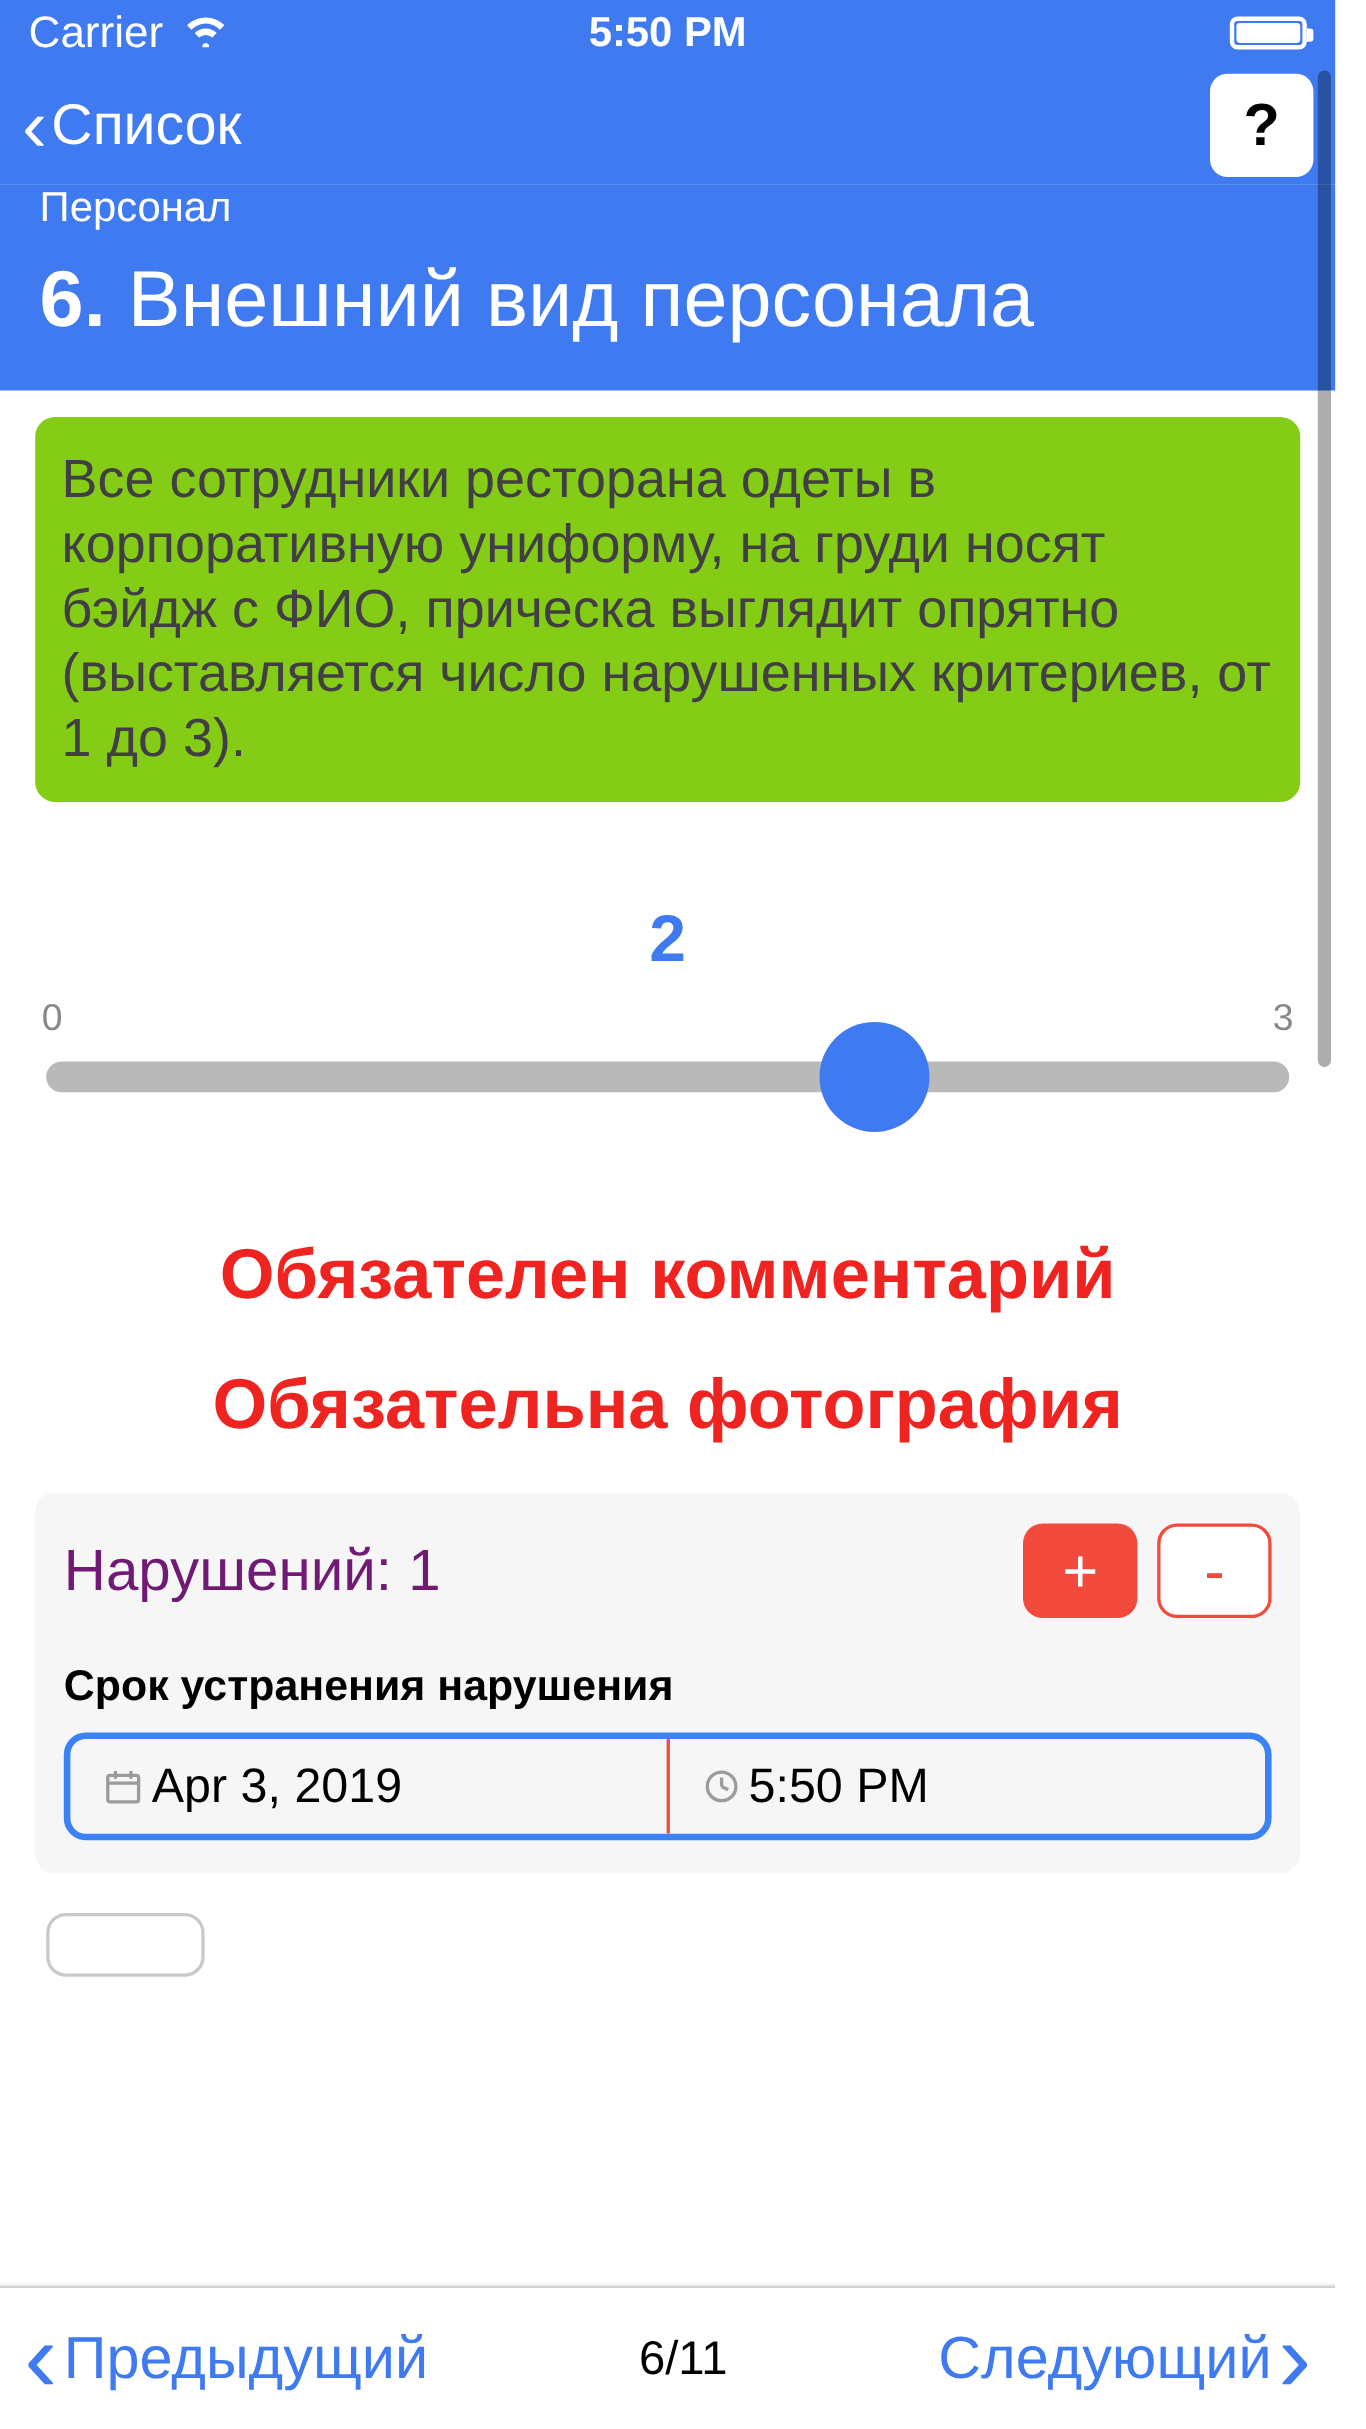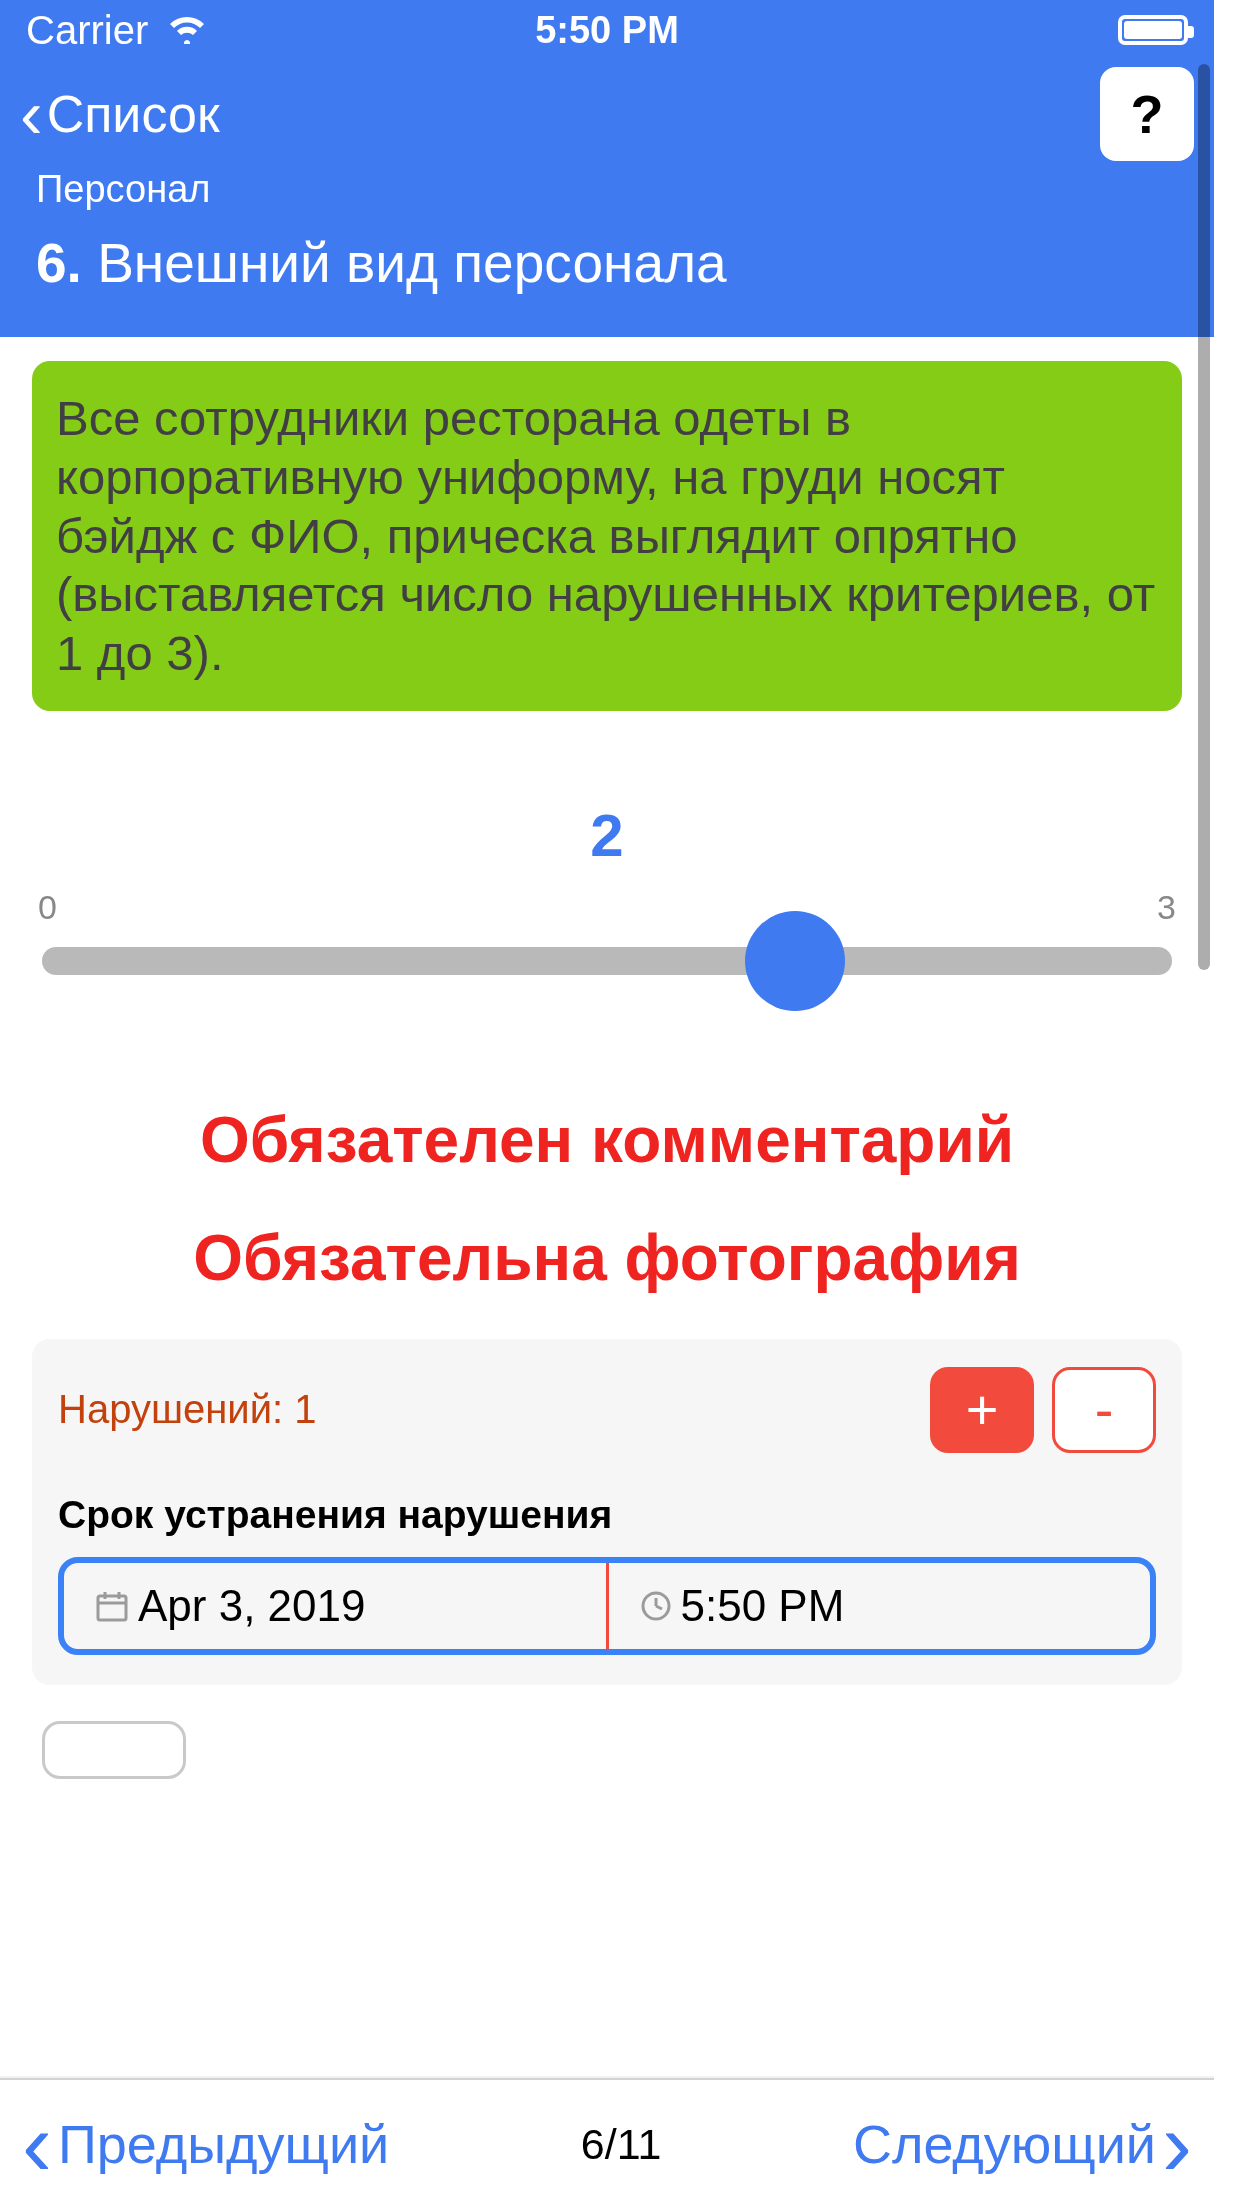--- a/index.html
+++ b/index.html
@@ -18,42 +18,42 @@
 
     
     .nav { height:108px; background:#3f7af0; display:flex; align-items:center; justify-content:space-between; padding:0 20px; }
     .back-btn { display:flex; align-items:center; color:#fff; font-size:52px; gap:4px; }
     .chevron-left { font-size:68px; line-height:1; font-weight:300; }
     .help-btn { width:94px; height:94px; background:#fff; border-radius:16px; display:flex; align-items:center; justify-content:center; font-size:54px; font-weight:700; color:#000; }
 
     
     .title-block { background:#3f7af0; color:#fff; padding:0 36px 42px 36px; }
     .category { font-size:38px; font-weight:400; }
-    .question-title { font-size:55px; font-weight:400; margin-top:20px; }
+    .question-title { font-size:72px; font-weight:400; margin-top:20px; }
     .question-num { font-weight:700; }
 
     
     .scroll-thumb { position:absolute; right:4px; top:64px; width:12px; height:906px; background:rgba(0,0,0,0.32); border-radius:6px; }
 
     
     .content { padding:24px 32px 0 32px; }
     .desc-box { background:#84cc16; border-radius:18px; padding:28px 24px; color:#413f44; font-size:49px; line-height:1.2; }
 
     .slider-wrap { margin-top:90px; padding:0 4px; }
     .slider-value { text-align:center; font-size:60px; font-weight:700; color:#3f7af0; margin-bottom:18px; }
     .slider-labels { display:flex; justify-content:space-between; color:#888; font-size:34px; padding:0 2px; margin-bottom:20px; }
     .slider-track { position:relative; height:28px; background:#b9b9b9; border-radius:14px; margin:0 6px 18px 6px; }
     .slider-thumb { position:absolute; top:50%; left:66.6%; width:100px; height:100px; background:#3f7af0; border-radius:50%; transform:translate(-50%,-50%); }
 
     .warnings { text-align:center; margin-top:128px; }
     .warn { color:#ef2420; font-size:64px; font-weight:700; margin-bottom:44px; }
 
     .violations-card { background:#f6f6f6; border-radius:18px; padding:28px 26px 30px 26px; margin-top:26px; }
     .vc-row { display:flex; align-items:center; justify-content:space-between; }
-    .vc-label { color:#c2410c; font-size:40px;text-align:center; }
+    .vc-label { color:#701a75; font-size:53px;text-align:center; }
     .vc-buttons { display:flex; gap:18px; }
     .btn-sq { width:104px; height:86px; border-radius:18px; display:flex; align-items:center; justify-content:center; font-size:56px; }
     .btn-plus { background:#f24a3c; color:#fff; }
     .btn-minus { background:#fff; border:3px solid #f24a3c; color:#f24a3c; }
 
     .deadline-label { font-size:39px; font-weight:700; color:#000; margin-top:40px; margin-bottom:20px; }
     .dt-row { display:flex; border:6px solid #3b82f6; border-radius:20px; overflow:hidden; height:98px; }
     .dt-cell { flex:1; display:flex; align-items:center; padding:0 30px; gap:8px; font-size:44px; color:#000; }
     .dt-sep { width:3px; background:#f24a3c; }
     .small-icon { color:#9b9b9b; font-size:40px; display:inline-flex; }

